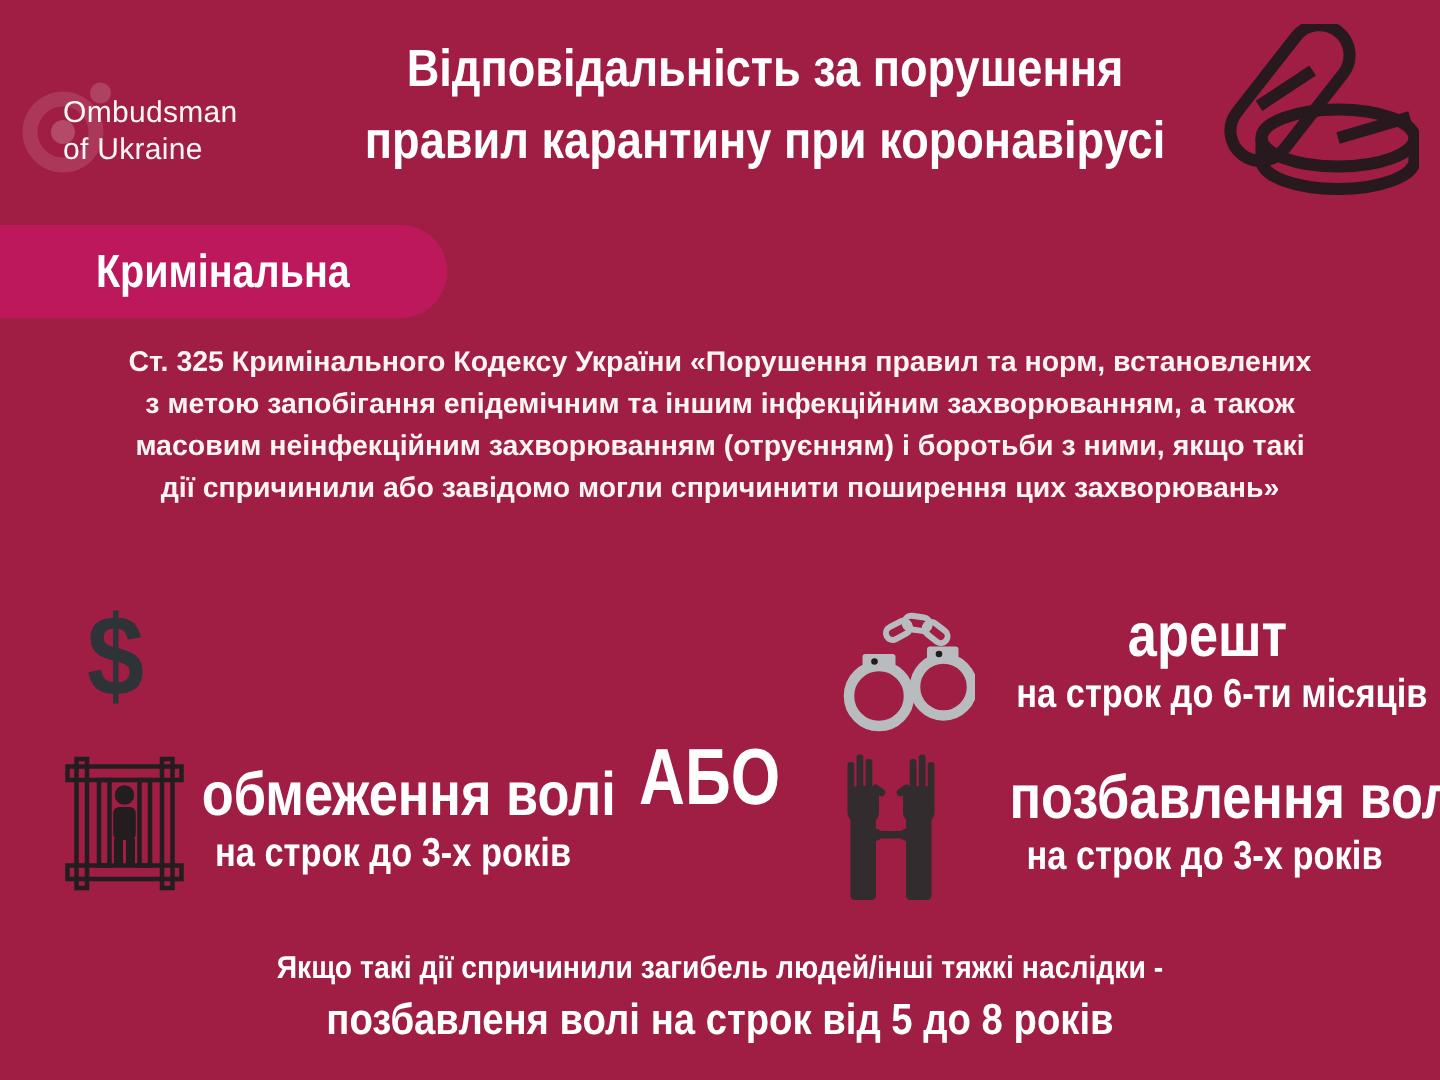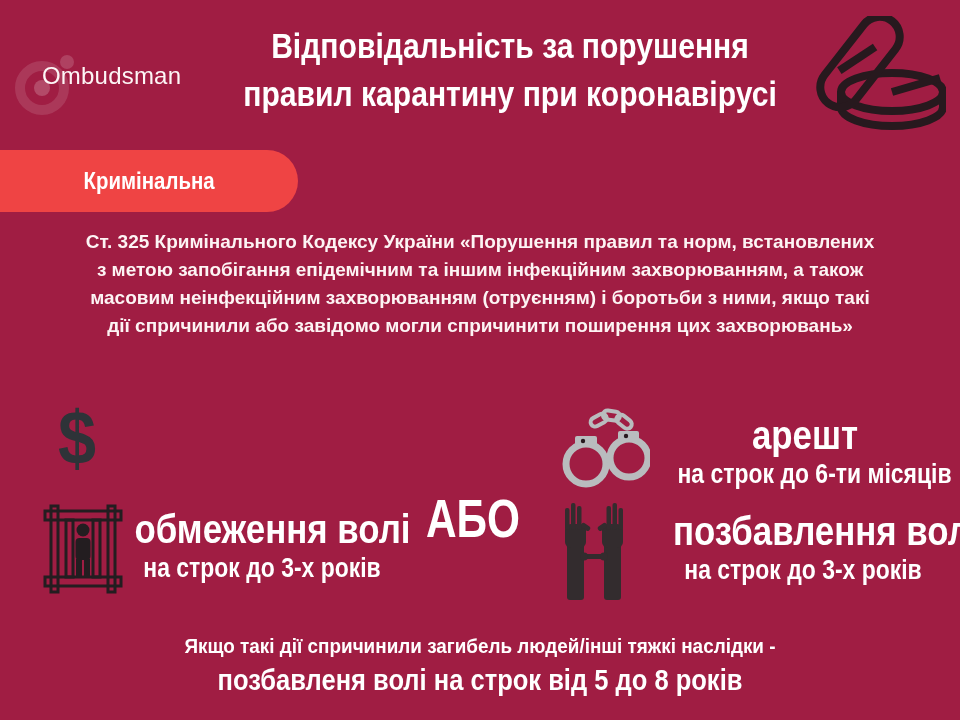--- a/index.html
+++ b/index.html
@@ -12,43 +12,43 @@
     height: 720px;
     background: #A01D43;
     color: #FFFFFF;
     overflow: hidden;
   }
 
   
   .logo-mark { position: absolute; left: 12px; top: 48px; }
   .logo-text {
     position: absolute; left: 42px; top: 63px;
-    font-size: 24px; line-height: 25px; font-weight: 400;
+    font-size: 20px; line-height: 25px; font-weight: 400;
     letter-spacing: 0.2px; color: #fdf6f6;
   }
 
   
   .title {
     position: absolute; left: 120px; right: 60px; top: 22px;
     text-align: center; font-weight: 700;
     font-size: 35px; line-height: 48px;
     transform: scaleX(0.86); transform-origin: 50% 0;
     letter-spacing: 0;
   }
 
   
   .pills { position: absolute; right: 14px; top: 16px; }
 
   
   .banner {
     position: absolute; left: 0; height: 62px;
-    background: #ef4444;
+    background: #be185d;
     border-radius: 0 31px 31px 0;
     display: flex; align-items: center; justify-content: center;
-    font-size: 24px; font-weight: 700;
+    font-size: 31px; font-weight: 700;
   }
   .banner span { transform: scaleX(0.85); transform-origin: 50% 50%; }
   .banner1 { top: 150px; width: 298px; }
   .banner2 { top: 320px; width: 312px; }
 
   
   .law {
     position: absolute; left: 83px; right: 83px; top: 228px;
     text-align: center; font-weight: 700;
     font-size: 19px; line-height: 28px;
@@ -60,21 +60,21 @@
     font-size: 41px; line-height: 46px; font-weight: 700;
     text-align: center; transform: scaleX(0.85); transform-origin: 50% 50%;
     white-space: nowrap;
   }
   .p-sub {
     font-size: 27px; line-height: 32px; font-weight: 700;
     text-align: center; transform: scaleX(0.85); transform-origin: 50% 50%;
     white-space: nowrap;
   }
   .t-fine     { position: absolute; left: 110px; width: 290px; top: 400px; }
-  .t-arrest   { position: absolute; left: 655px; width: 300px; top: 412px; }
+  .t-arrest   { position: absolute; left: 655px; width: 300px; top: 400px; }
   .t-restrict { position: absolute; left: 112px; width: 300px; top: 506px; }
   .t-deprive  { position: absolute; left: 650px; width: 306px; top: 508px; }
 
   .dollar {
     position: absolute; left: 58px; top: 398px;
     font-size: 76px; line-height: 80px; font-weight: 700;
     color: #2E3338; transform: scaleX(0.9); transform-origin: 0 0;
   }
   .handcuffs { position: absolute; left: 556px; top: 404px; }
   .jail      { position: absolute; left: 42px;  top: 502px; }
@@ -103,20 +103,21 @@
 
 <div class="canvas">
 
   <svg class="logo-mark" width="72" height="72" viewBox="0 0 72 72">
     <circle cx="30" cy="40" r="22" fill="none" stroke="rgba(255,255,255,0.12)" stroke-width="10"></circle>
     <circle cx="30" cy="40" r="8" fill="rgba(255,255,255,0.20)"></circle>
     <circle cx="55" cy="14" r="7" fill="rgba(255,255,255,0.16)"></circle>
   </svg>
   <div class="logo-text">
     <div>Ombudsman</div>
+    <div>of Ukraine</div>
   </div>
 
   <div class="title">
     <div>Відповідальність за порушення</div>
     <div>правил карантину при коронавірусі</div>
   </div>
 
   <svg class="pills" width="142" height="124" viewBox="0 0 142 124">
     <g fill="none" stroke="#27191E" stroke-width="8" stroke-linejoin="round">
 

